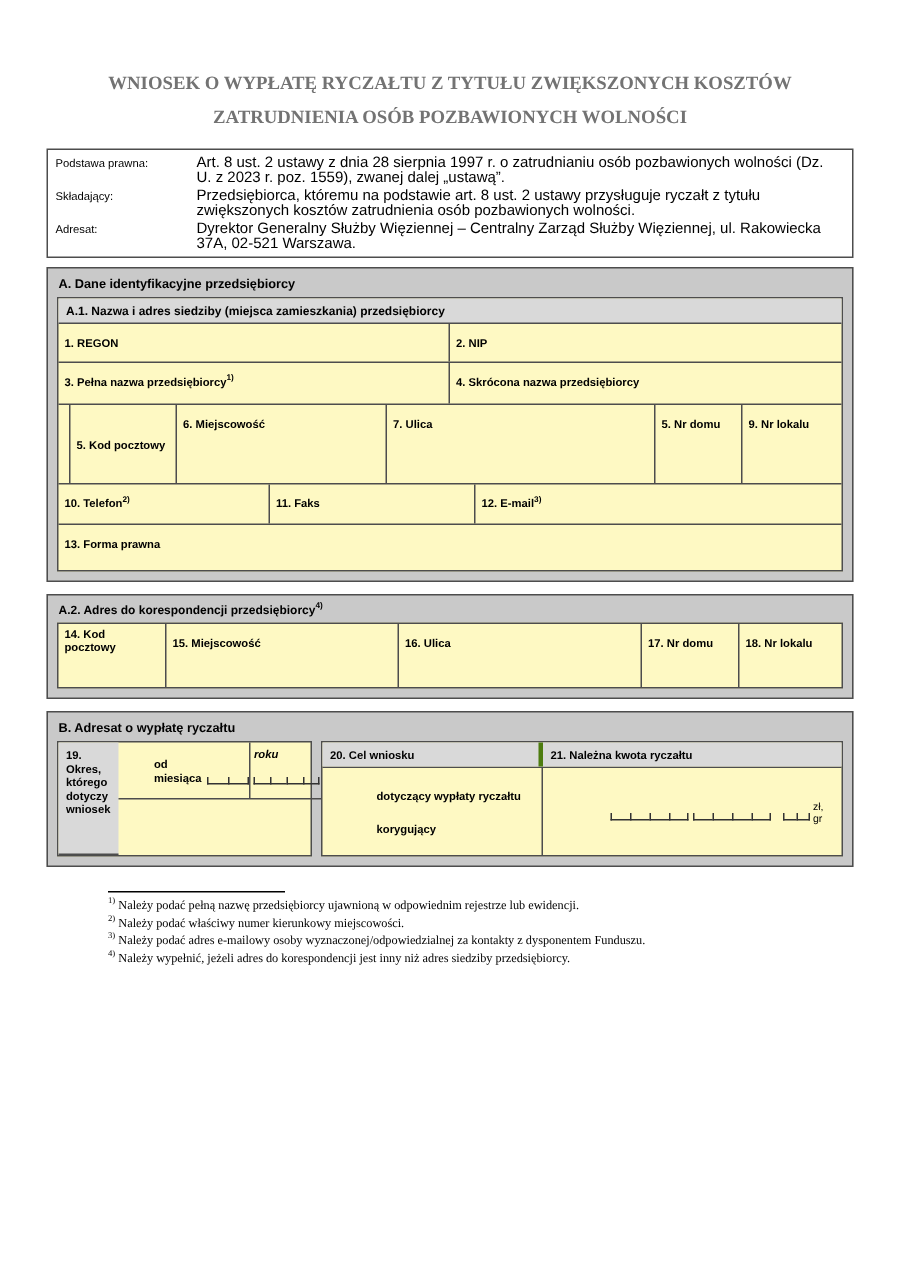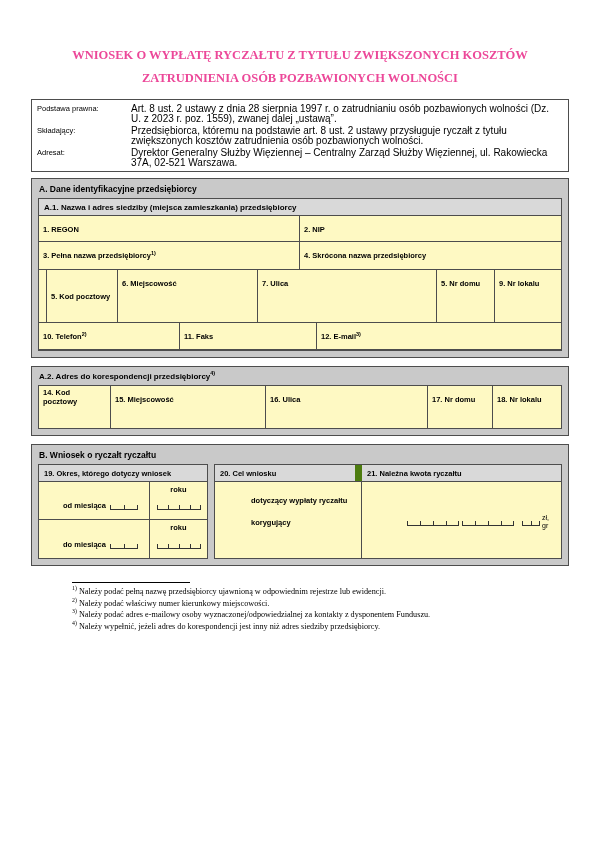--- a/index.html
+++ b/index.html
@@ -6,21 +6,21 @@
   html,body { background:#ffffff; }
   .sheet {
     position:relative; width:600px; height:849px; background:#ffffff;
     font-family:"Liberation Sans","DejaVu Sans",sans-serif; color:#000;
     overflow:hidden;
   }
   
   .title {
     margin:44px 31px 0; text-align:center;
     font-family:"Liberation Serif","DejaVu Serif",serif;
-    font-weight:bold; font-size:12.5px; line-height:23px; color:#ec4899;
+    font-weight:bold; font-size:12.5px; line-height:23px; color:#737373;
   }
   
   .meta {
     margin:9px 31px 0; border:1px solid #4d4d4d; padding:2px 0 3px;
   }
   .meta-row { display:grid; grid-template-columns:99px 1fr; padding:1px 0; }
   .meta-label { font-size:7.5px; line-height:9.5px; padding:1px 4px 0 5px; }
   .meta-text  { font-size:10px; line-height:9.5px; padding:1px 8px 0 0; }
   
   .section {
@@ -43,34 +43,34 @@
   sup { font-size:5.5px; vertical-align:super; line-height:0; }
   .rowA { grid-template-columns:1fr 1fr; height:26px; }
   .rowB { grid-template-columns:1fr 1fr; height:28px; }
   .rowC { grid-template-columns:72px 140px 1fr 58px 66px; height:52px; margin-left:7px; }
   .rowC .cell:first-child { border-left:1px solid #4d4d4d; display:flex; align-items:center; }
   .rowD { grid-template-columns:141px 137px 1fr; height:28px; }
   .rowE { grid-template-columns:1fr; height:30px; }
   .rowF { grid-template-columns:72px 155px 1fr 65px 68px; height:42px; }
   
   .b-inner { display:flex; gap:6px; }
-  .box19 { width:170px; display:flex; flex-direction:column; }
+  .box19 { width:170px; display:flex; }
   .box19 .box-header { font-size:7.5px; }
   .period-row { display:grid; grid-template-columns:1fr 57px; height:38px; }
   .period-row.bb { border-bottom:1px solid #4d4d4d; }
   .period-left {
     border-right:1px solid #4d4d4d; display:flex; align-items:flex-end;
     padding:0 0 9px 24px;
   }
   .plabel { font-size:7.5px; font-weight:bold; margin-right:4px; }
-  .period-right { display:flex; flex-direction:column; align-items:center; justify-content:space-between; padding:3px 2px 9px; }
+  .period-right { display:flex; flex-direction:column; align-items:flex-start; justify-content:space-between; padding:3px 2px 9px;font-style:italic; }
   .roku { font-size:7.5px; font-weight:bold; }
   .box2021 { flex:1; display:flex; flex-direction:column; }
   .hrow { display:grid; grid-template-columns:147px 1fr; border-bottom:1px solid #4d4d4d; }
-  .hcell { background:#d9d9d9; font-size:7.5px; font-weight:bold; padding:4px 5px 3px; border-right:7px solid #4d7c0f; }
+  .hcell { background:#d9d9d9; font-size:7.5px; font-weight:bold; padding:4px 5px 3px; border-right:3px solid #4d7c0f; }
   .hcell:last-child { border-right:none; }
   .brow { display:grid; grid-template-columns:147px 1fr; flex:1; }
   .c20 { border-right:1px solid #4d4d4d; padding:14px 0 0 36px; }
   .opt { font-size:7.5px; font-weight:bold; line-height:10px; margin-bottom:12px; }
   .c21 { display:flex; align-items:center; justify-content:flex-end; padding-right:12px; }
   .amount { display:flex; align-items:flex-end; }
   
   .comb { display:inline-flex; align-items:flex-end; }
   .comb i { display:block; height:5px; border-left:1px solid #333; border-bottom:1px solid #333; }
   .comb i:last-child { border-right:1px solid #333; }
@@ -146,40 +146,43 @@
       <div class="frow rowD bt bb">
         <div class="cell">
           <span class="lbl"><span>10. Telefon</span><sup>2)</sup></span>
         </div>
         <div class="cell"><span class="lbl">11. Faks</span></div>
         <div class="cell">
           <span class="lbl"><span>12. E-mail</span><sup>3)</sup></span>
         </div>
       </div>
 
+      <div class="frow rowE">
+        <div class="cell"><span class="lbl">13. Forma prawna</span></div>
+      </div>
     </div>
   </div>
 
   <div class="section" style="margin-top:8px;">
     <div class="section-title" style="font-size:8px;">
       <span>A.2. Adres do korespondencji przedsiębiorcy</span><sup>4)</sup>
     </div>
     <div class="box">
       <div class="frow rowF">
         <div class="cell"><span class="lbl">14. Kod pocztowy</span></div>
         <div class="cell"><span class="lbl">15. Miejscowość</span></div>
         <div class="cell"><span class="lbl">16. Ulica</span></div>
         <div class="cell"><span class="lbl">17. Nr domu</span></div>
         <div class="cell"><span class="lbl">18. Nr lokalu</span></div>
       </div>
     </div>
   </div>
 
   <div class="section" style="margin-top:8px;">
-    <div class="section-title">B. Wniosek o ryczałt ryczałtu</div>
+    <div class="section-title">B. Adresat o wypłatę ryczałtu</div>
     <div class="b-inner">
 
       <div class="box box19">
         <div class="box-header">19. Okres, którego dotyczy wniosek</div>
         <div class="period-row bb">
           <div class="period-left">
             <span class="plabel">od  miesiąca</span>
             <span class="comb month">
                 <i></i>
                 <i></i>

